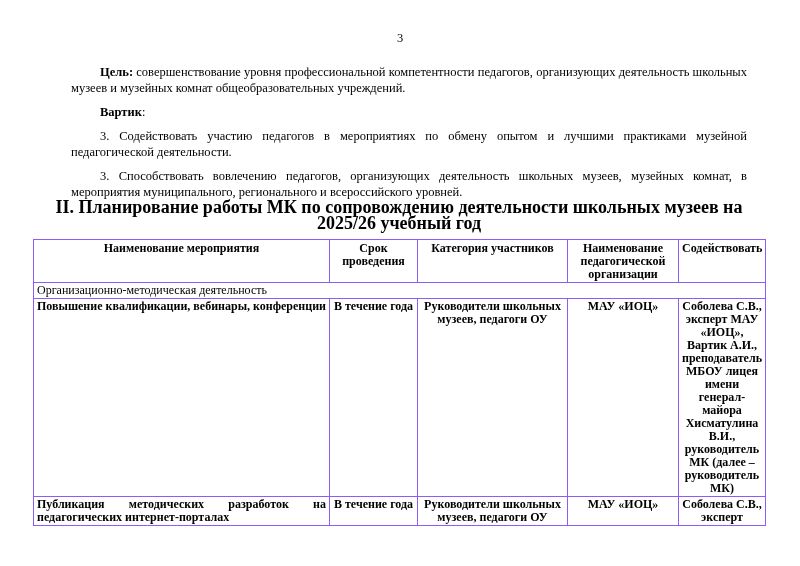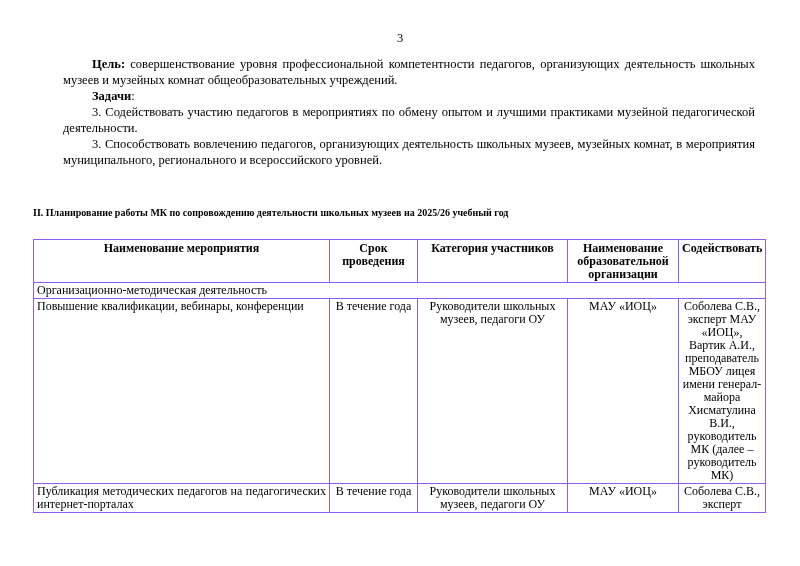--- a/index.html
+++ b/index.html
@@ -25,29 +25,30 @@
   }
   .bodytext {
     position: absolute;
     top: 56px; left: 63px;
     width: 692px;
     font-size: 12.5px;
     line-height: 16px;
     text-align: justify;
   }
   .bodytext p {
-    margin: 0;
+    margin: 8px;
     text-indent: 29px;
   }
   .doc-title {
     position: absolute;
-    top: 205px; left: 33px;
+    top: 199px; left: 33px;
     width: 732px;
+    text-align: center;
     font-weight: bold;
-    font-size: 10px;
+    font-size: 18px;
     line-height: 16px;
   }
   table.plan-table {
     position: absolute;
     top: 239px; left: 33px;
     width: 732px;
     border-collapse: collapse;
     table-layout: fixed;
     font-size: 12px;
     line-height: 13px;
@@ -62,69 +63,69 @@
     font-weight: bold;
     text-align: center;
     height: 36px;
     padding-top: 2px;
   }
   tr.group-row td {
     font-weight: normal;
     text-align: left;
     height: 12px;
   }
-  tr.data-row td { text-align: center; }
+  tr.data-row td { text-align: center; font-weight: bold; }
   tr.data-row td.c-event { text-align: justify; }
   tr.row-1 td { height: 180px; }
   tr.row-2 td { height: 24px; }
 </style>
 </head>
 <body>
 
 <div class="page">
 
   <div class="pagenum">3</div>
 
   <div class="bodytext">
     <p><b>Цель:</b><span> совершенствование уровня профессиональной компетентности педагогов, организующих   деятельность школьных музеев и музейных комнат общеобразовательных учреждений.</span></p>
-    <p><b>Задачи</b><span>:</span></p>
+    <p><b>Вартик</b><span>:</span></p>
     <p>3. Содействовать участию педагогов в мероприятиях по обмену опытом и лучшими практиками музейной педагогической деятельности.</p>
     <p>3. Способствовать вовлечению педагогов, организующих   деятельность школьных музеев, музейных комнат, в мероприятия муниципального, регионального и всероссийского уровней.</p>
   </div>
 
   <div class="doc-title">II. Планирование работы МК по сопровождению деятельности школьных музеев на 2025/26 учебный год</div>
 
   <table class="plan-table">
     <colgroup>
       <col style="width:296px">
       <col style="width:88px">
       <col style="width:150px">
       <col style="width:111px">
       <col style="width:87px">
     </colgroup>
     <tbody>
       <tr class="thead-row">
         <th>Наименование мероприятия</th>
         <th>Срок проведения</th>
         <th>Категория участников</th>
-        <th>Наименование образовательной организации</th>
+        <th>Наименование педагогической организации</th>
         <th>Содействовать</th>
       </tr>
       <tr class="group-row">
         <td colspan="5">Организационно-методическая деятельность</td>
       </tr>
       <tr class="data-row row-1">
         <td class="c-event">Повышение квалификации, вебинары, конференции</td>
         <td>В течение года</td>
         <td>Руководители школьных музеев, педагоги ОУ</td>
         <td>МАУ «ИОЦ»</td>
         <td>Соболева С.В., эксперт МАУ «ИОЦ», Вартик А.И., преподаватель МБОУ лицея имени генерал-майора Хисматулина В.И., руководитель МК (далее – руководитель МК)</td>
       </tr>
       <tr class="data-row row-2">
-        <td class="c-event">Публикация методических педагогов на педагогических интернет-порталах</td>
+        <td class="c-event">Публикация методических разработок на педагогических интернет-порталах</td>
         <td>В течение года</td>
         <td>Руководители школьных музеев, педагоги ОУ</td>
         <td>МАУ «ИОЦ»</td>
         <td>Соболева С.В., эксперт</td>
       </tr>
     </tbody>
   </table>
 
 </div>
 

